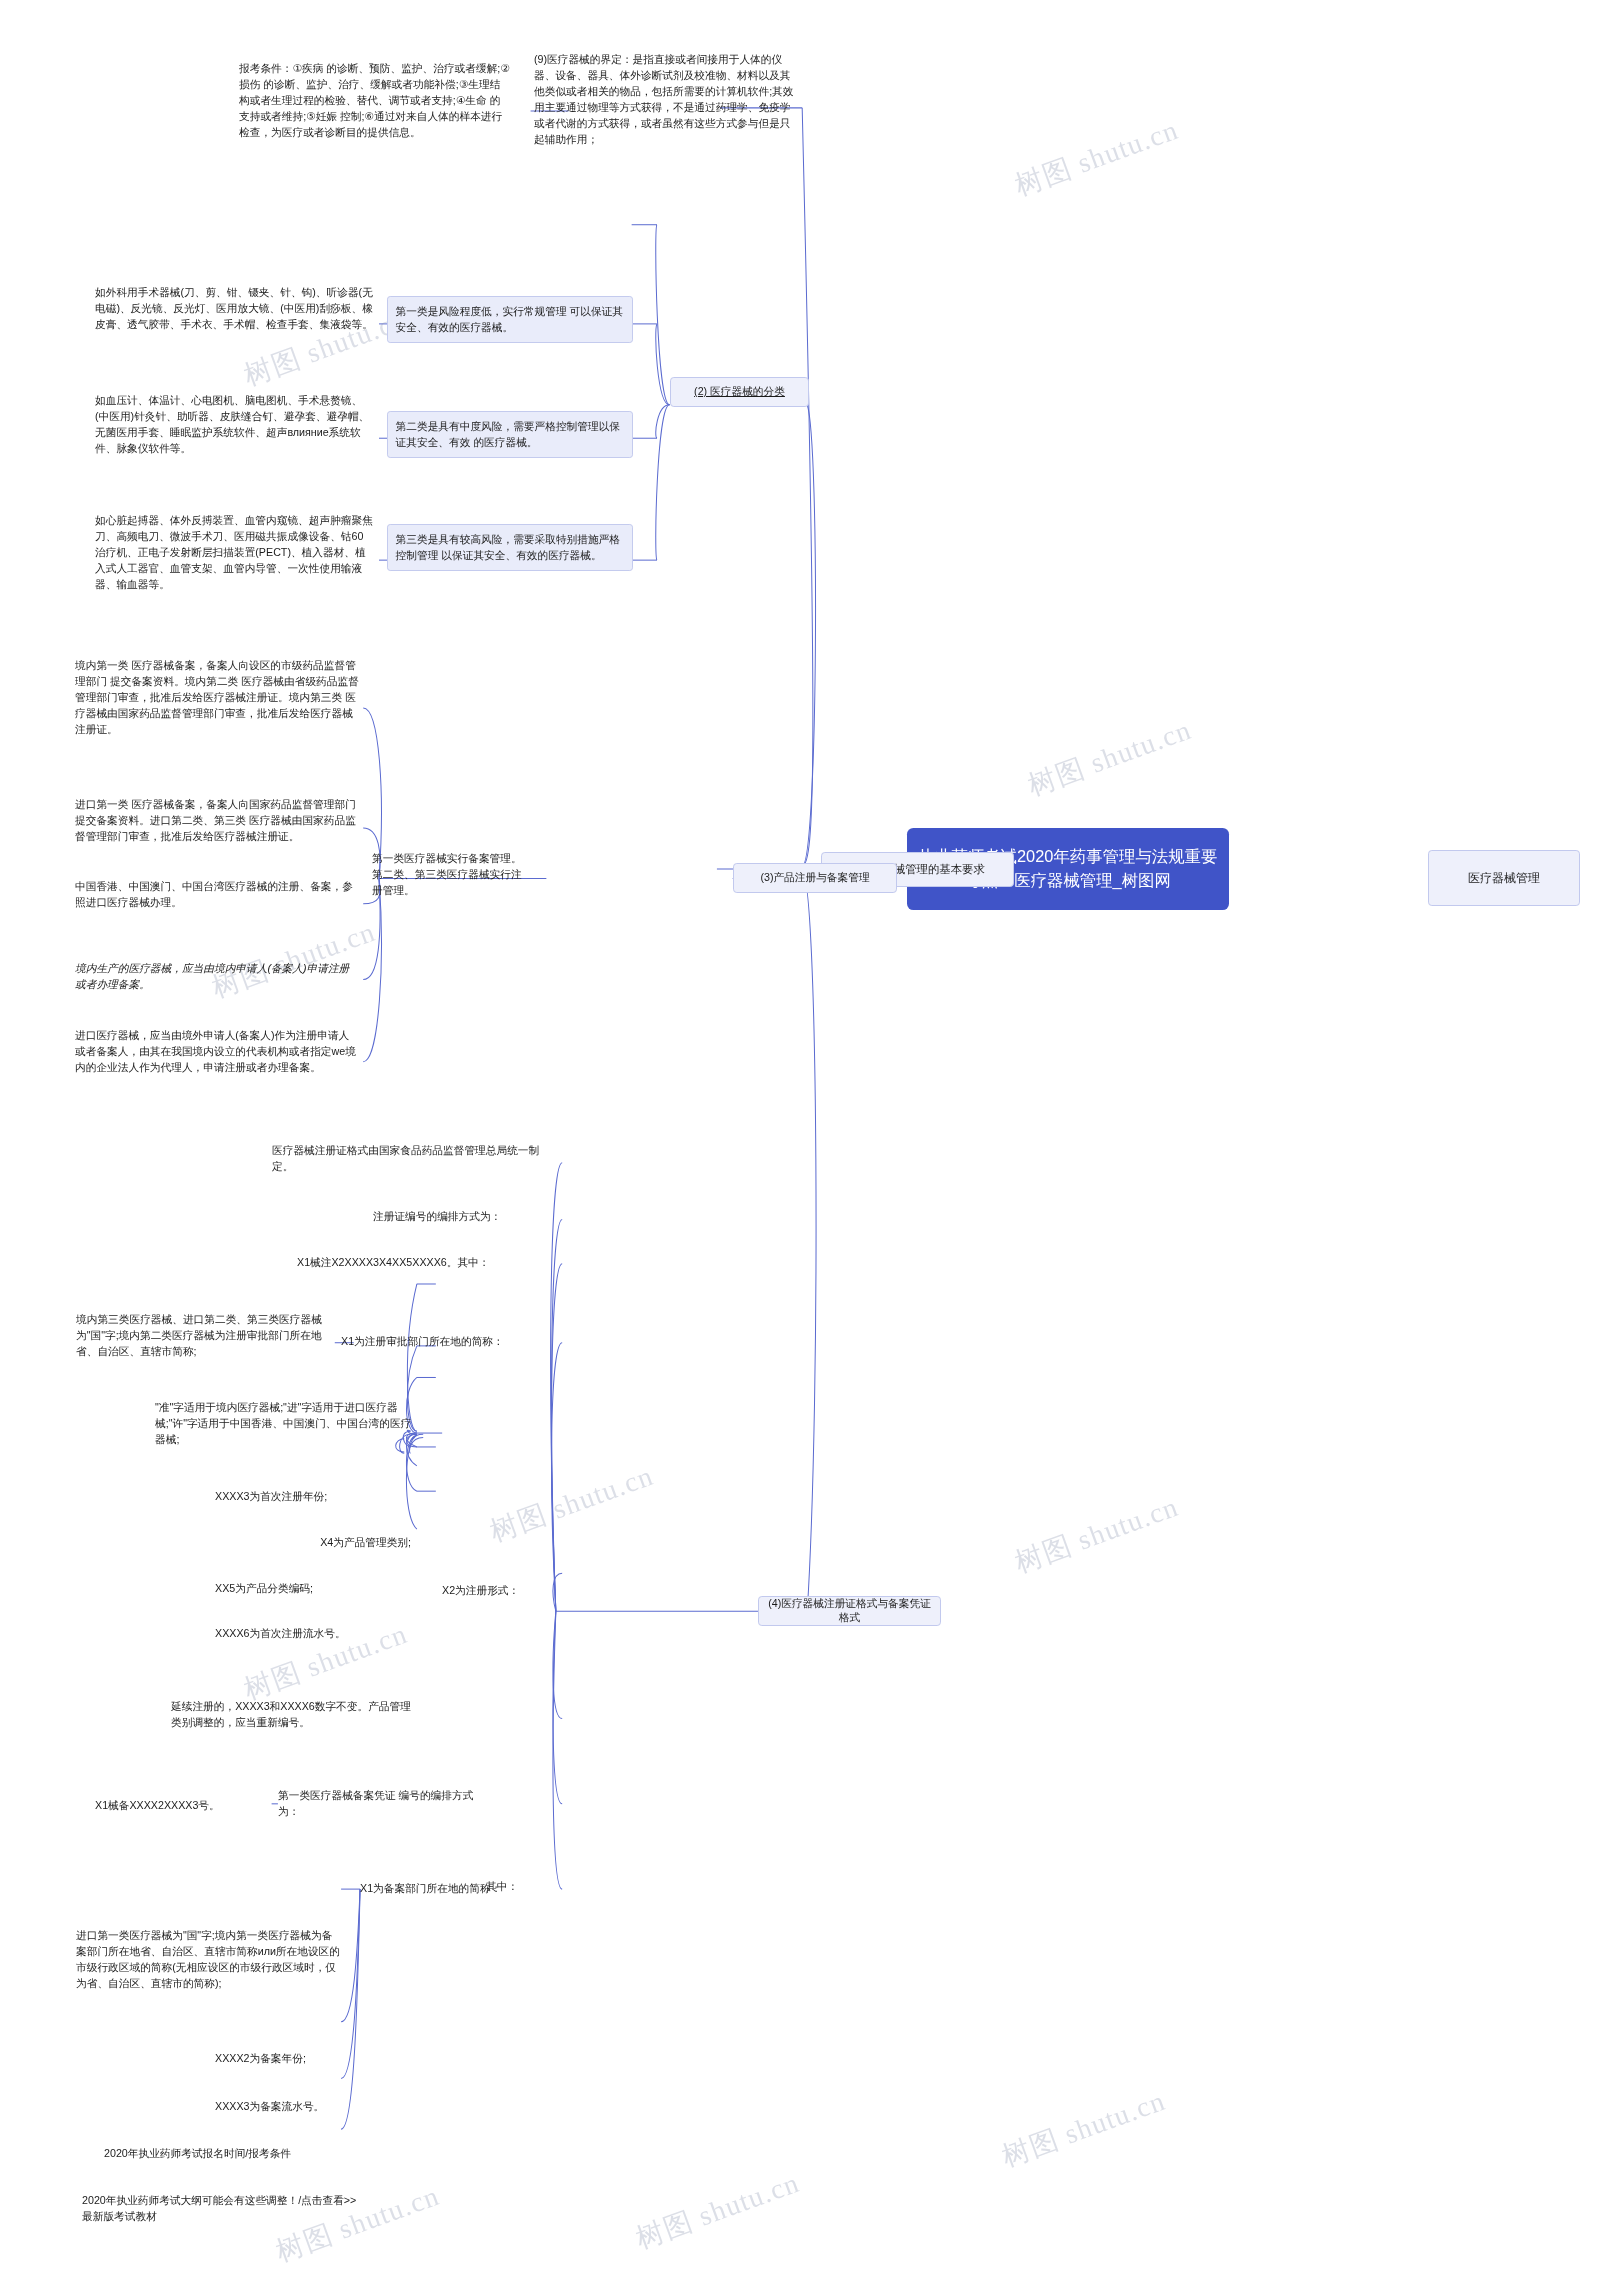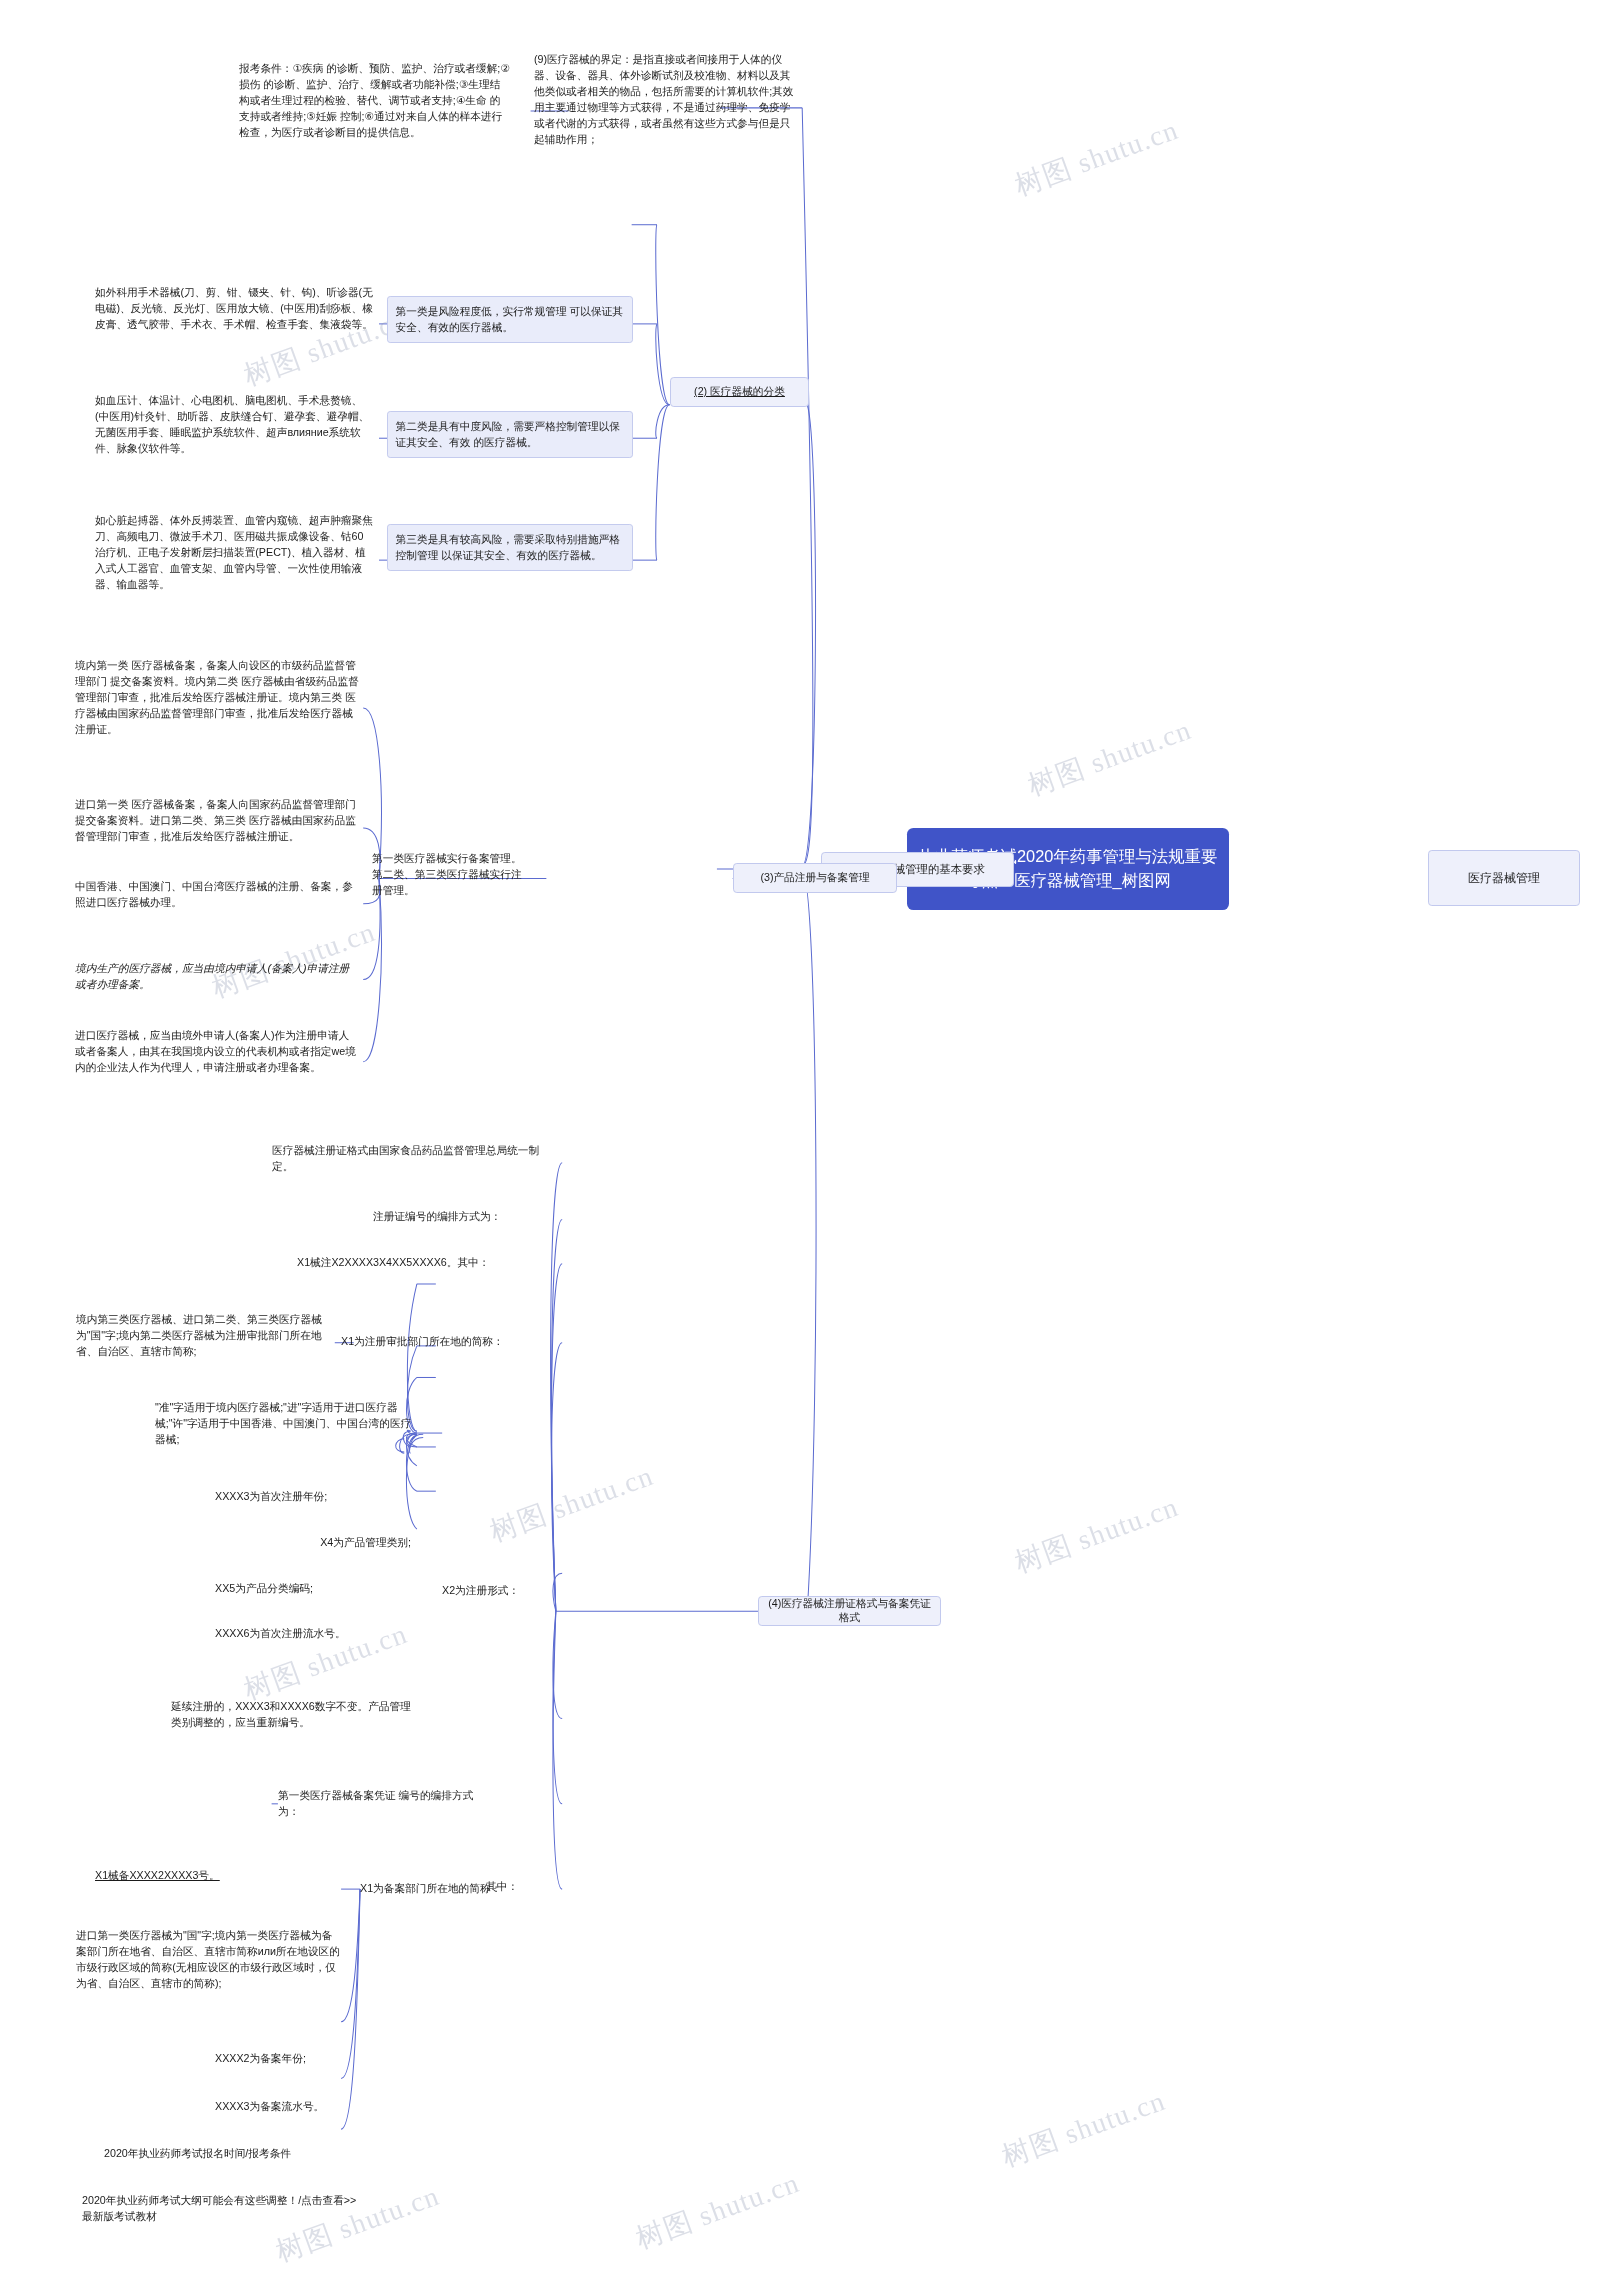--- a/index.html
+++ b/index.html
@@ -159,21 +159,21 @@
   <div class="plain" style="left:486px;top:1878px;width:69px;">其中：</div>
 
   <div class="plain" style="left:76px;top:1311px;width:259px;">境内第三类医疗器械、进口第二类、第三类医疗器械为"国"字;境内第二类医疗器械为注册审批部门所在地省、自治区、直辖市简称;</div>
 
   <div class="plain" style="left:155px;top:1399px;width:259px;">"准"字适用于境内医疗器械;"进"字适用于进口医疗器械;"许"字适用于中国香港、中国澳门、中国台湾的医疗器械;</div>
   <div class="plain" style="left:215px;top:1488px;width:196px;">XXXX3为首次注册年份;</div>
   <div class="plain" style="left:215px;top:1534px;width:196px;text-align:right;">X4为产品管理类别;</div>
   <div class="plain" style="left:215px;top:1580px;width:196px;">XX5为产品分类编码;</div>
   <div class="plain" style="left:215px;top:1625px;width:196px;">XXXX6为首次注册流水号。</div>
 
-  <div class="plain" style="left:95px;top:1867px;width:183px;text-decoration:underline;">X1械备XXXX2XXXX3号。</div>
+  <div class="plain" style="left:95px;top:1797px;width:183px;">X1械备XXXX2XXXX3号。</div>
 
   <div class="plain" style="left:76px;top:1927px;width:265px;">进口第一类医疗器械为"国"字;境内第一类医疗器械为备案部门所在地省、自治区、直辖市简称или所在地设区的市级行政区域的简称(无相应设区的市级行政区域时，仅为省、自治区、直辖市的简称);</div>
   <div class="plain" style="left:215px;top:2050px;width:190px;">XXXX2为备案年份;</div>
   <div class="plain" style="left:215px;top:2098px;width:190px;">XXXX3为备案流水号。</div>
   <div class="plain" style="left:360px;top:1880px;width:208px;">X1为备案部门所在地的简称：</div>
 
   <div class="plain" style="left:104px;top:2145px;width:265px;">2020年执业药师考试报名时间/报考条件</div>
   <div class="plain" style="left:82px;top:2192px;width:278px;">2020年执业药师考试大纲可能会有这些调整！/点击查看&gt;&gt;最新版考试教材</div>
 
 </div>

